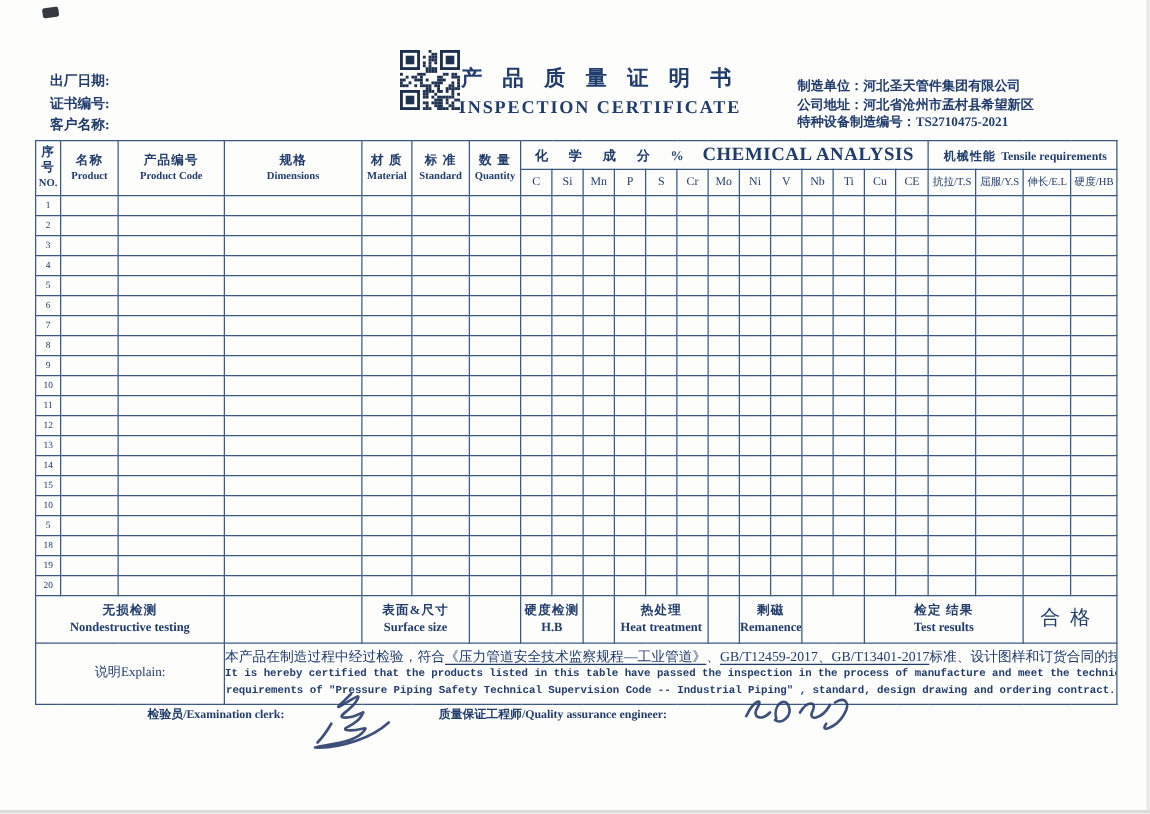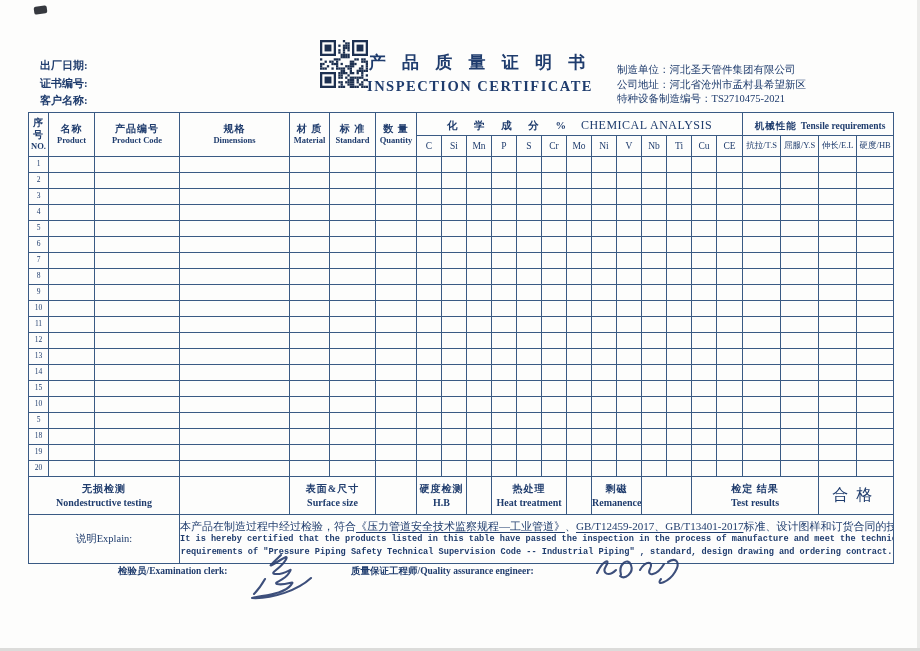--- a/index.html
+++ b/index.html
@@ -9,33 +9,33 @@
   .edge-b{position:absolute;left:0;bottom:0;width:100%;height:3px;background:#dcdcda;}
   .corner-mark{position:absolute;left:34px;top:6px;width:13px;height:8px;background:#20242a;
         border-radius:2px;transform:rotate(-8deg);opacity:.9;}
 
   
   .hdr-left{position:absolute;left:40px;top:57px;font-size:11px;font-weight:bold;line-height:17.5px;}
   .qr{position:absolute;left:318px;top:40px;width:52px;height:48px;}
   .title-wrap{position:absolute;top:51px;left:0;width:960px;text-align:center;}
   .title-cn{font-size:17px;font-weight:bold;letter-spacing:6px;}
   .title-en{font-size:14.5px;font-weight:bold;letter-spacing:1.5px;margin-top:4px;}
-  .hdr-right{position:absolute;left:617px;top:63px;font-size:10.5px;font-weight:normal;line-height:14.5px;}
+  .hdr-right{position:absolute;left:638px;top:63px;font-size:10.5px;font-weight:bold;line-height:14.5px;}
 
   
   table.cert{position:absolute;left:28px;top:112px;width:865px;border-collapse:collapse;
         table-layout:fixed;}
   table.cert th,table.cert td{border:1px solid #3a5a84;padding:0;text-align:center;
         vertical-align:middle;font-weight:normal;overflow:hidden;line-height:1.15;}
   th.ch .cn{font-size:10px;font-weight:bold;letter-spacing:1px;}
   th.ch .en{font-size:8.5px;font-weight:bold;margin-top:2px;}
   tr.head1 th{height:22px;}
   tr.head2 th{height:20px;}
   .grp-cn{font-size:10.5px;font-weight:bold;letter-spacing:7px;}
-  .grp-en{font-size:12px;font-weight:normal;margin-left:8px;letter-spacing:.5px;}
+  .grp-en{font-size:15px;font-weight:bold;margin-left:8px;letter-spacing:.5px;}
   .grp-en2{font-size:9.5px;font-weight:bold;margin-left:4px;}
   th.sym{font-size:9.5px;font-weight:bold;}
   th.sym.mech{font-size:8.5px;}
   tr.data-row td{height:15px;font-size:7.5px;}
   td.rownum{font-size:7.5px;font-weight:bold;}
   tr.sumrow td{height:37px;}
   .sum .cn{font-size:10px;font-weight:bold;letter-spacing:1px;}
   .sum .en{font-size:10px;font-weight:bold;margin-top:2px;}
   td.pass-cell{font-size:16px;font-weight:bold;letter-spacing:8px;padding-left:8px;margin-top:28px;}
   tr.exprow td{height:48px;}

